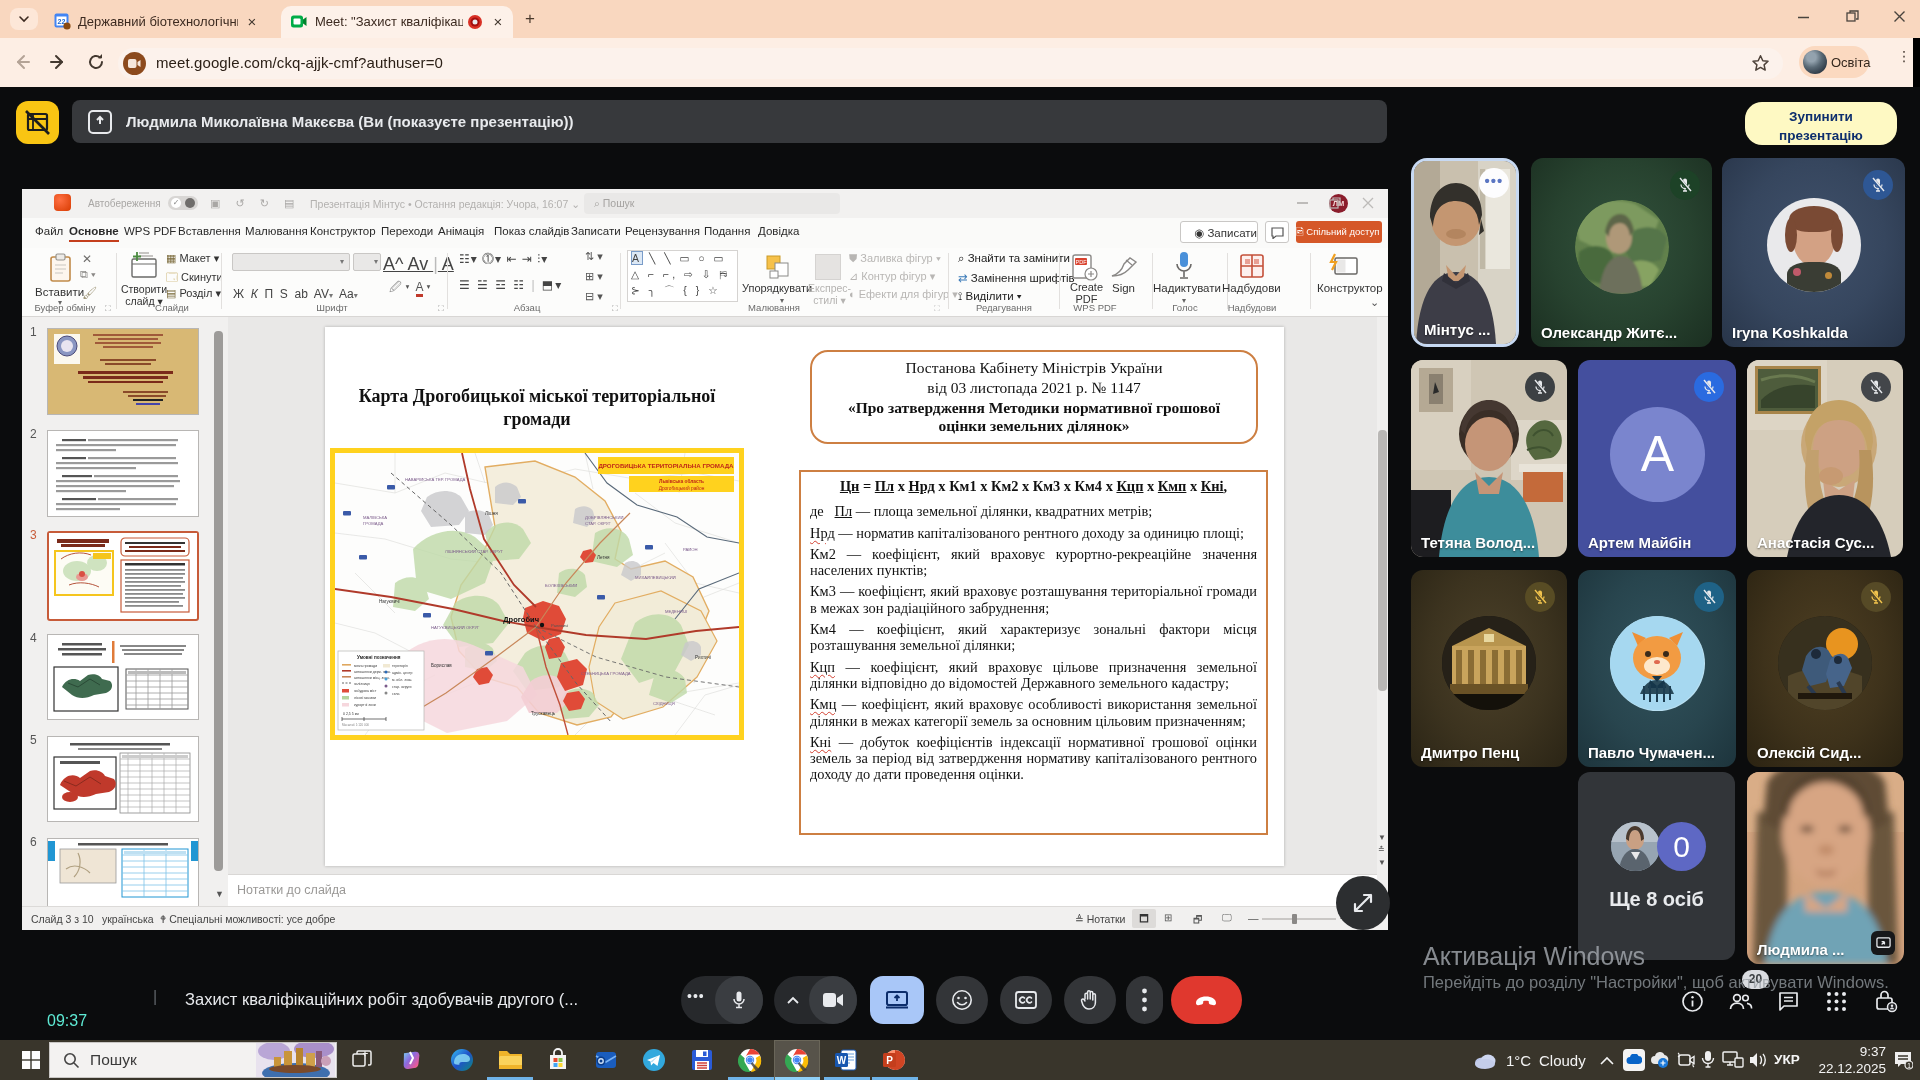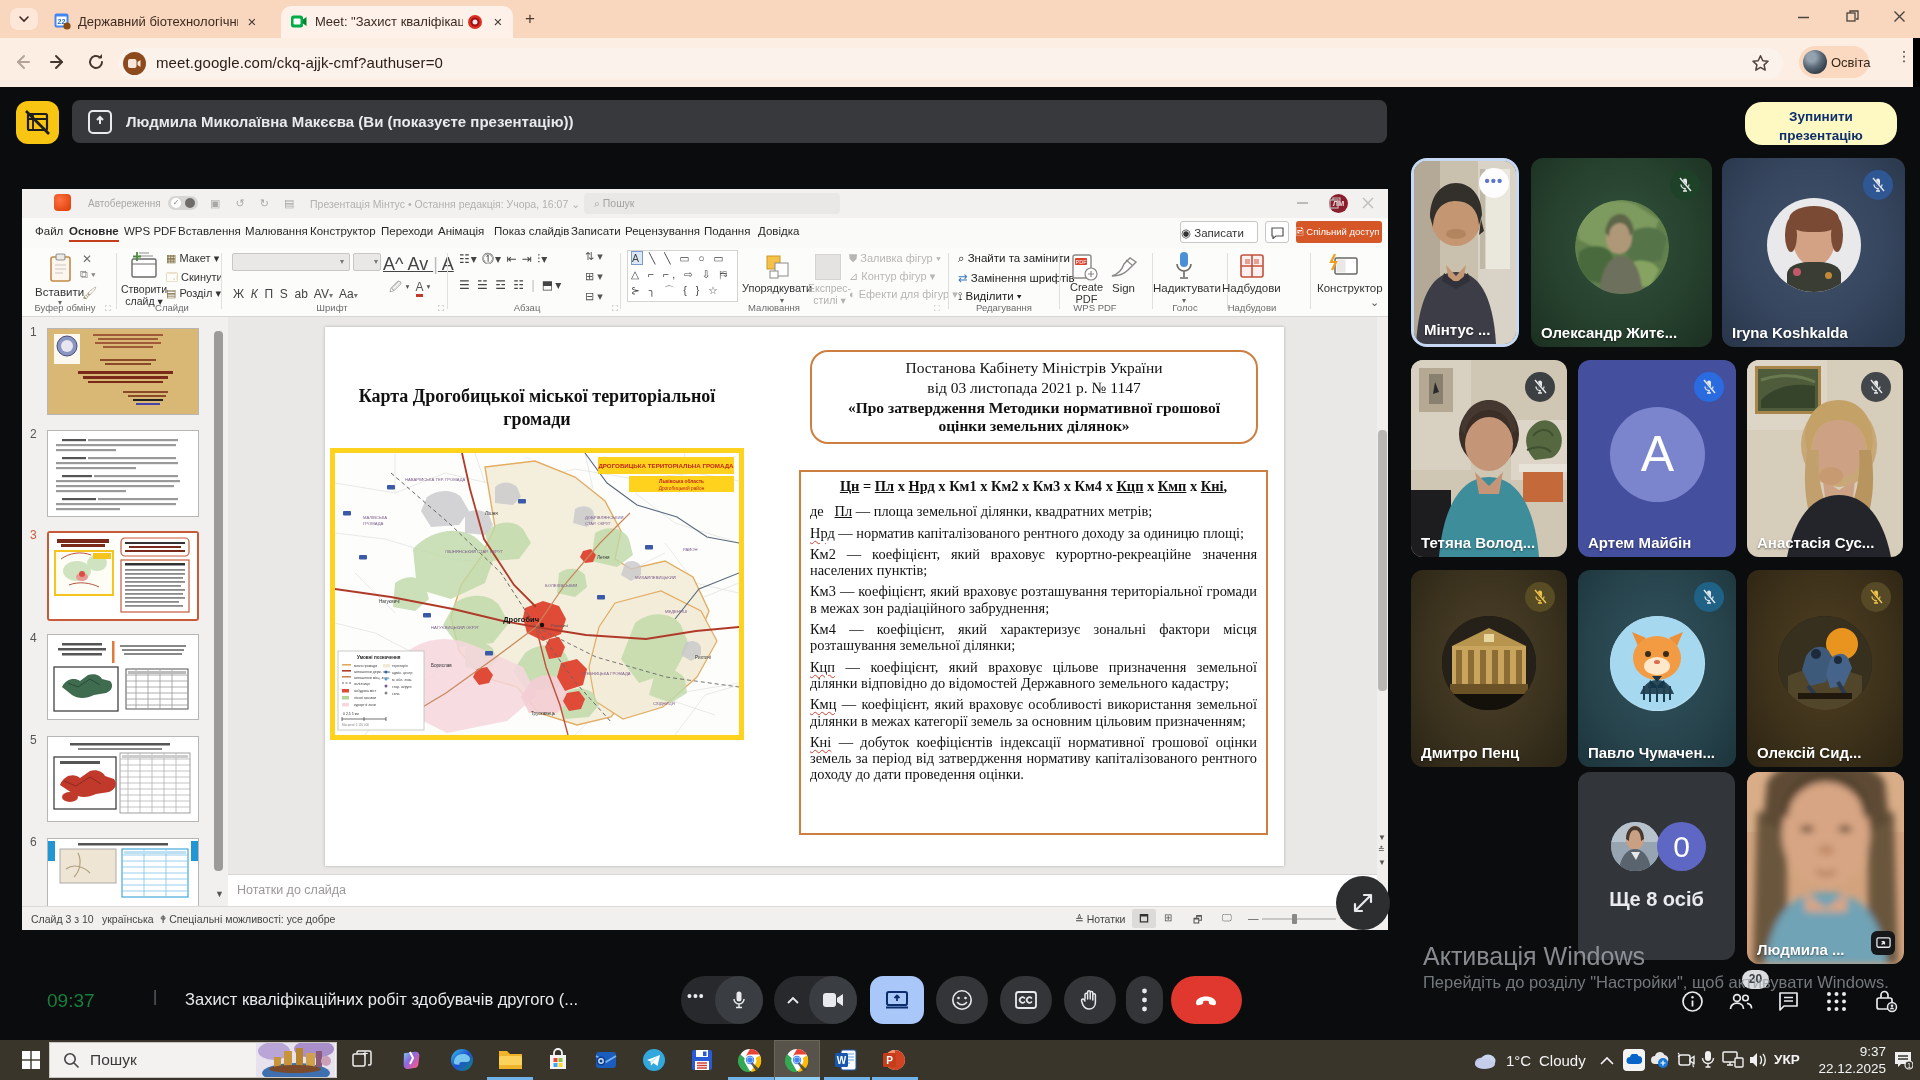--- a/index.html
+++ b/index.html
@@ -184,21 +184,21 @@
   <div class="mtab" style="left:156px;">Вставлення</div>
   <div class="mtab" style="left:223px;">Малювання</div>
   <div class="mtab" style="left:288px;">Конструктор</div>
   <div class="mtab" style="left:359px;">Переходи</div>
   <div class="mtab" style="left:416px;">Анімація</div>
   <div class="mtab" style="left:472px;">Показ слайдів</div>
   <div class="mtab" style="left:549px;">Записати</div>
   <div class="mtab" style="left:603px;">Рецензування</div>
   <div class="mtab" style="left:682px;">Подання</div>
   <div class="mtab" style="left:736px;">Довідка</div>
-  <div style="position:absolute;left:1158px;top:3px;width:78px;height:22px;border:1px solid #c9c7c5;border-radius:3px;background:#fff;font-size:11.5px;color:#333;text-align:left;line-height:22px;">◉ Записати</div>
+  <div style="position:absolute;left:1158px;top:3px;width:78px;height:22px;border:1px solid #c9c7c5;border-radius:3px;background:#fff;font-size:11.5px;color:#333;text-align:right;line-height:22px;">◉ Записати</div>
   <div style="position:absolute;left:1243px;top:3px;width:24px;height:22px;border:1px solid #c9c7c5;border-radius:3px;background:#fff;"><svg width="13" height="12" viewBox="0 0 13 12" style="margin:5px 0 0 5px;">
               <path d="M1 1h11v8H5l-3 2.5V9H1z" fill="none" stroke="#555" stroke-width="1.2"></path>
             </svg></div>
   <div style="position:absolute;left:1274px;top:3px;width:86px;height:22px;border-radius:3px;background:#d55728;font-size:9.5px;color:#fff;text-align:center;line-height:22px;white-space:nowrap;">🖻 Спільний доступ ▾</div>
  </div>
 
  <div id="wribbon">
   <svg style="position:absolute;left:25px;top:4px" width="28" height="32" viewBox="0 0 28 32">
             <rect x="4" y="5" width="19" height="24" rx="2" fill="#fdf6ee" stroke="#c08a4a" stroke-width="1.6"></rect>
             <rect x="9" y="2" width="9" height="6" rx="1.5" fill="#eceae7" stroke="#96948f" stroke-width="1.2"></rect>
@@ -887,21 +887,21 @@
  <div style="position:absolute;right:9px;bottom:9px;width:24px;height:24px;border-radius:6px;background:#17181a;"><svg width="15" height="15" viewBox="0 0 16 16" style="margin:4.5px;">
             <rect x="1" y="2" width="14" height="10" rx="1.5" fill="none" stroke="#e8eaed" stroke-width="1.4"></rect>
             <path d="M6 9l3-3M9 6v3M9 6H6" stroke="#e8eaed" stroke-width="1.4" fill="none"></path>
           </svg></div>
 </div>
 <div style="position:absolute;left:1742px;top:883px;width:27px;height:19px;border-radius:10px;background:#dadce0;color:#3c4043;font-size:12px;font-weight:bold;text-align:center;line-height:19px;">20</div>
 
 <div style="position:absolute;left:1423px;top:855px;font-size:25px;color:rgba(165,170,176,0.8);">Активація Windows</div>
 <div style="position:absolute;left:1423px;top:886px;font-size:16.5px;color:rgba(150,156,162,0.75);">Перейдіть до розділу "Настройки", щоб активувати Windows.</div>
 
-<div style="position:absolute;left:47px;top:903px;font-size:19px;color:#15803d;">09:37</div>
+<div style="position:absolute;left:47px;top:925px;font-size:16px;color:#5eead4;">09:37</div>
 <div style="position:absolute;left:153px;top:901px;font-size:16px;color:#5f6368;">|</div>
 <div style="position:absolute;left:185px;top:903px;font-size:16.5px;color:#e8eaed;">Захист кваліфікаційних робіт здобувачів другого (...</div>
 
 <div style="position:absolute;left:681px;top:889px;width:82px;height:48px;border-radius:24px;background:#27292c;"></div>
 <div style="position:absolute;left:687px;top:901px;color:#e8eaed;font-size:14px;letter-spacing:1px;">•••</div>
 <div style="position:absolute;left:715px;top:889px;width:48px;height:48px;border-radius:50%;background:#3a3d41;">
  <svg width="20" height="20" viewBox="0 0 20 20" style="margin:14px;">
           <path d="M7.5 4a2.5 2.5 0 0 1 5 0v5a2.5 2.5 0 0 1-5 0z" fill="#e8eaed"></path>
           <path d="M5 9a5 5 0 0 0 10 0M10 14v3.5M7 17.5h6" stroke="#e8eaed" stroke-width="1.5" fill="none"></path>
         </svg>

